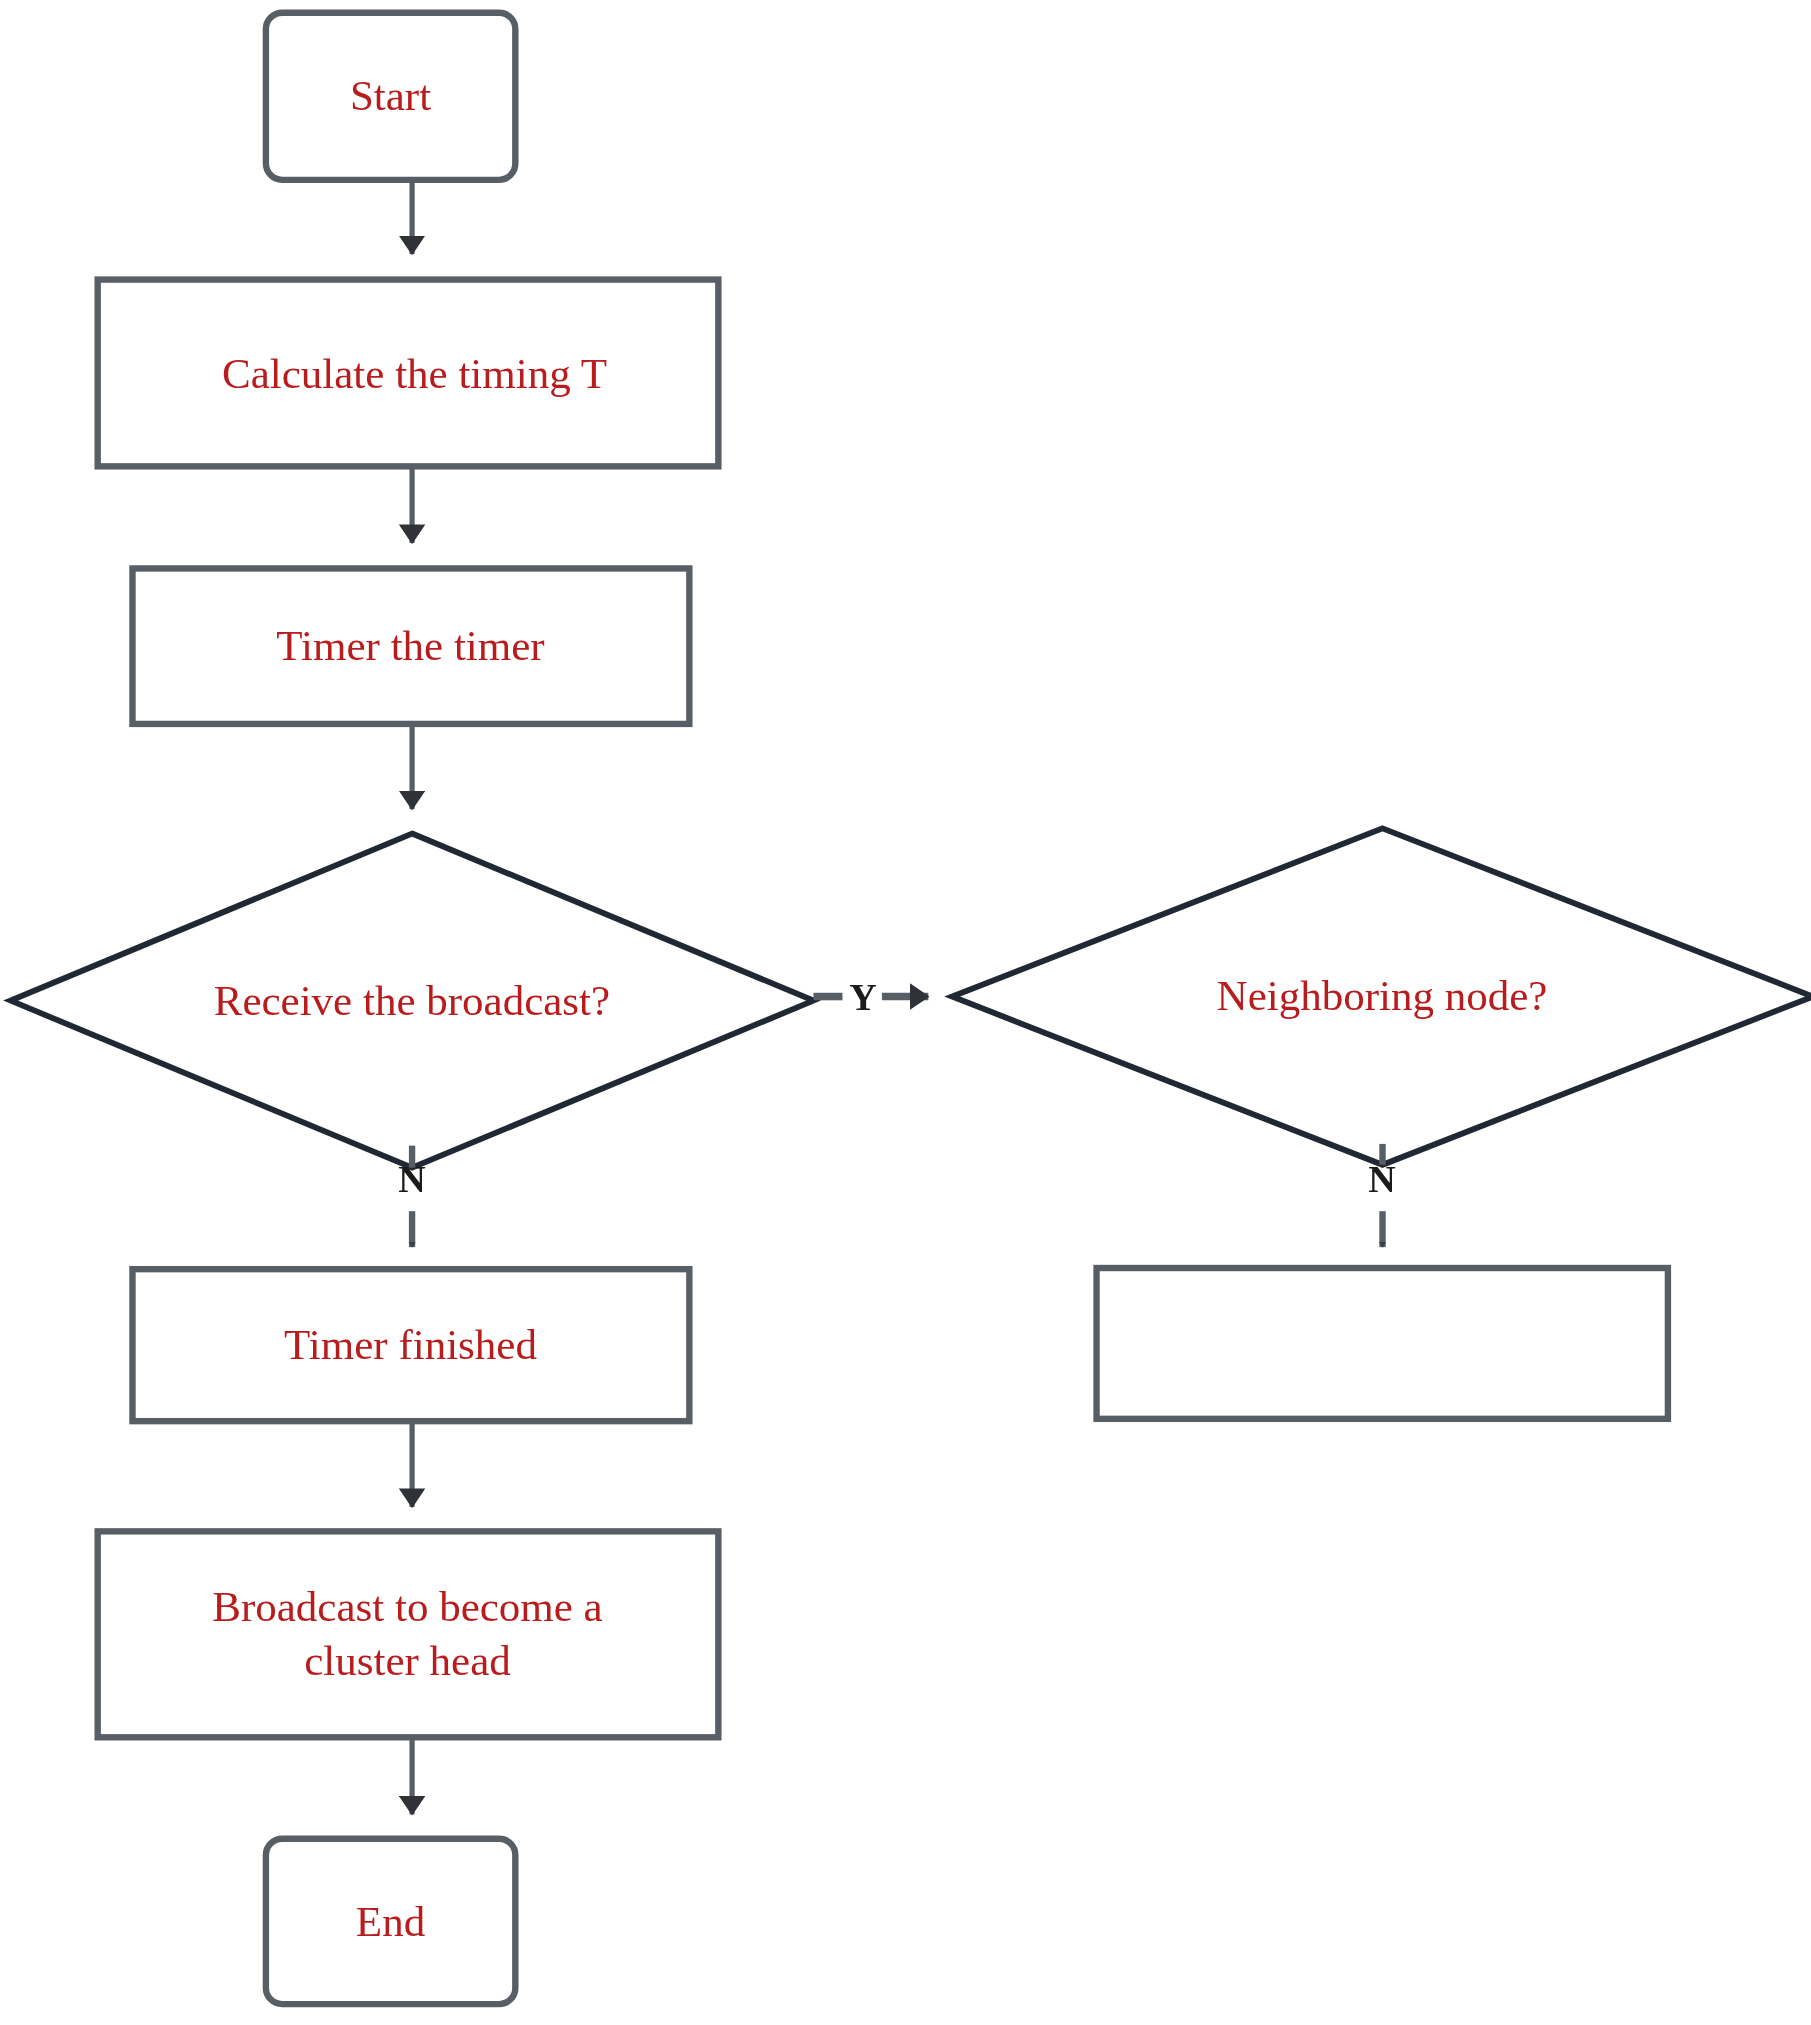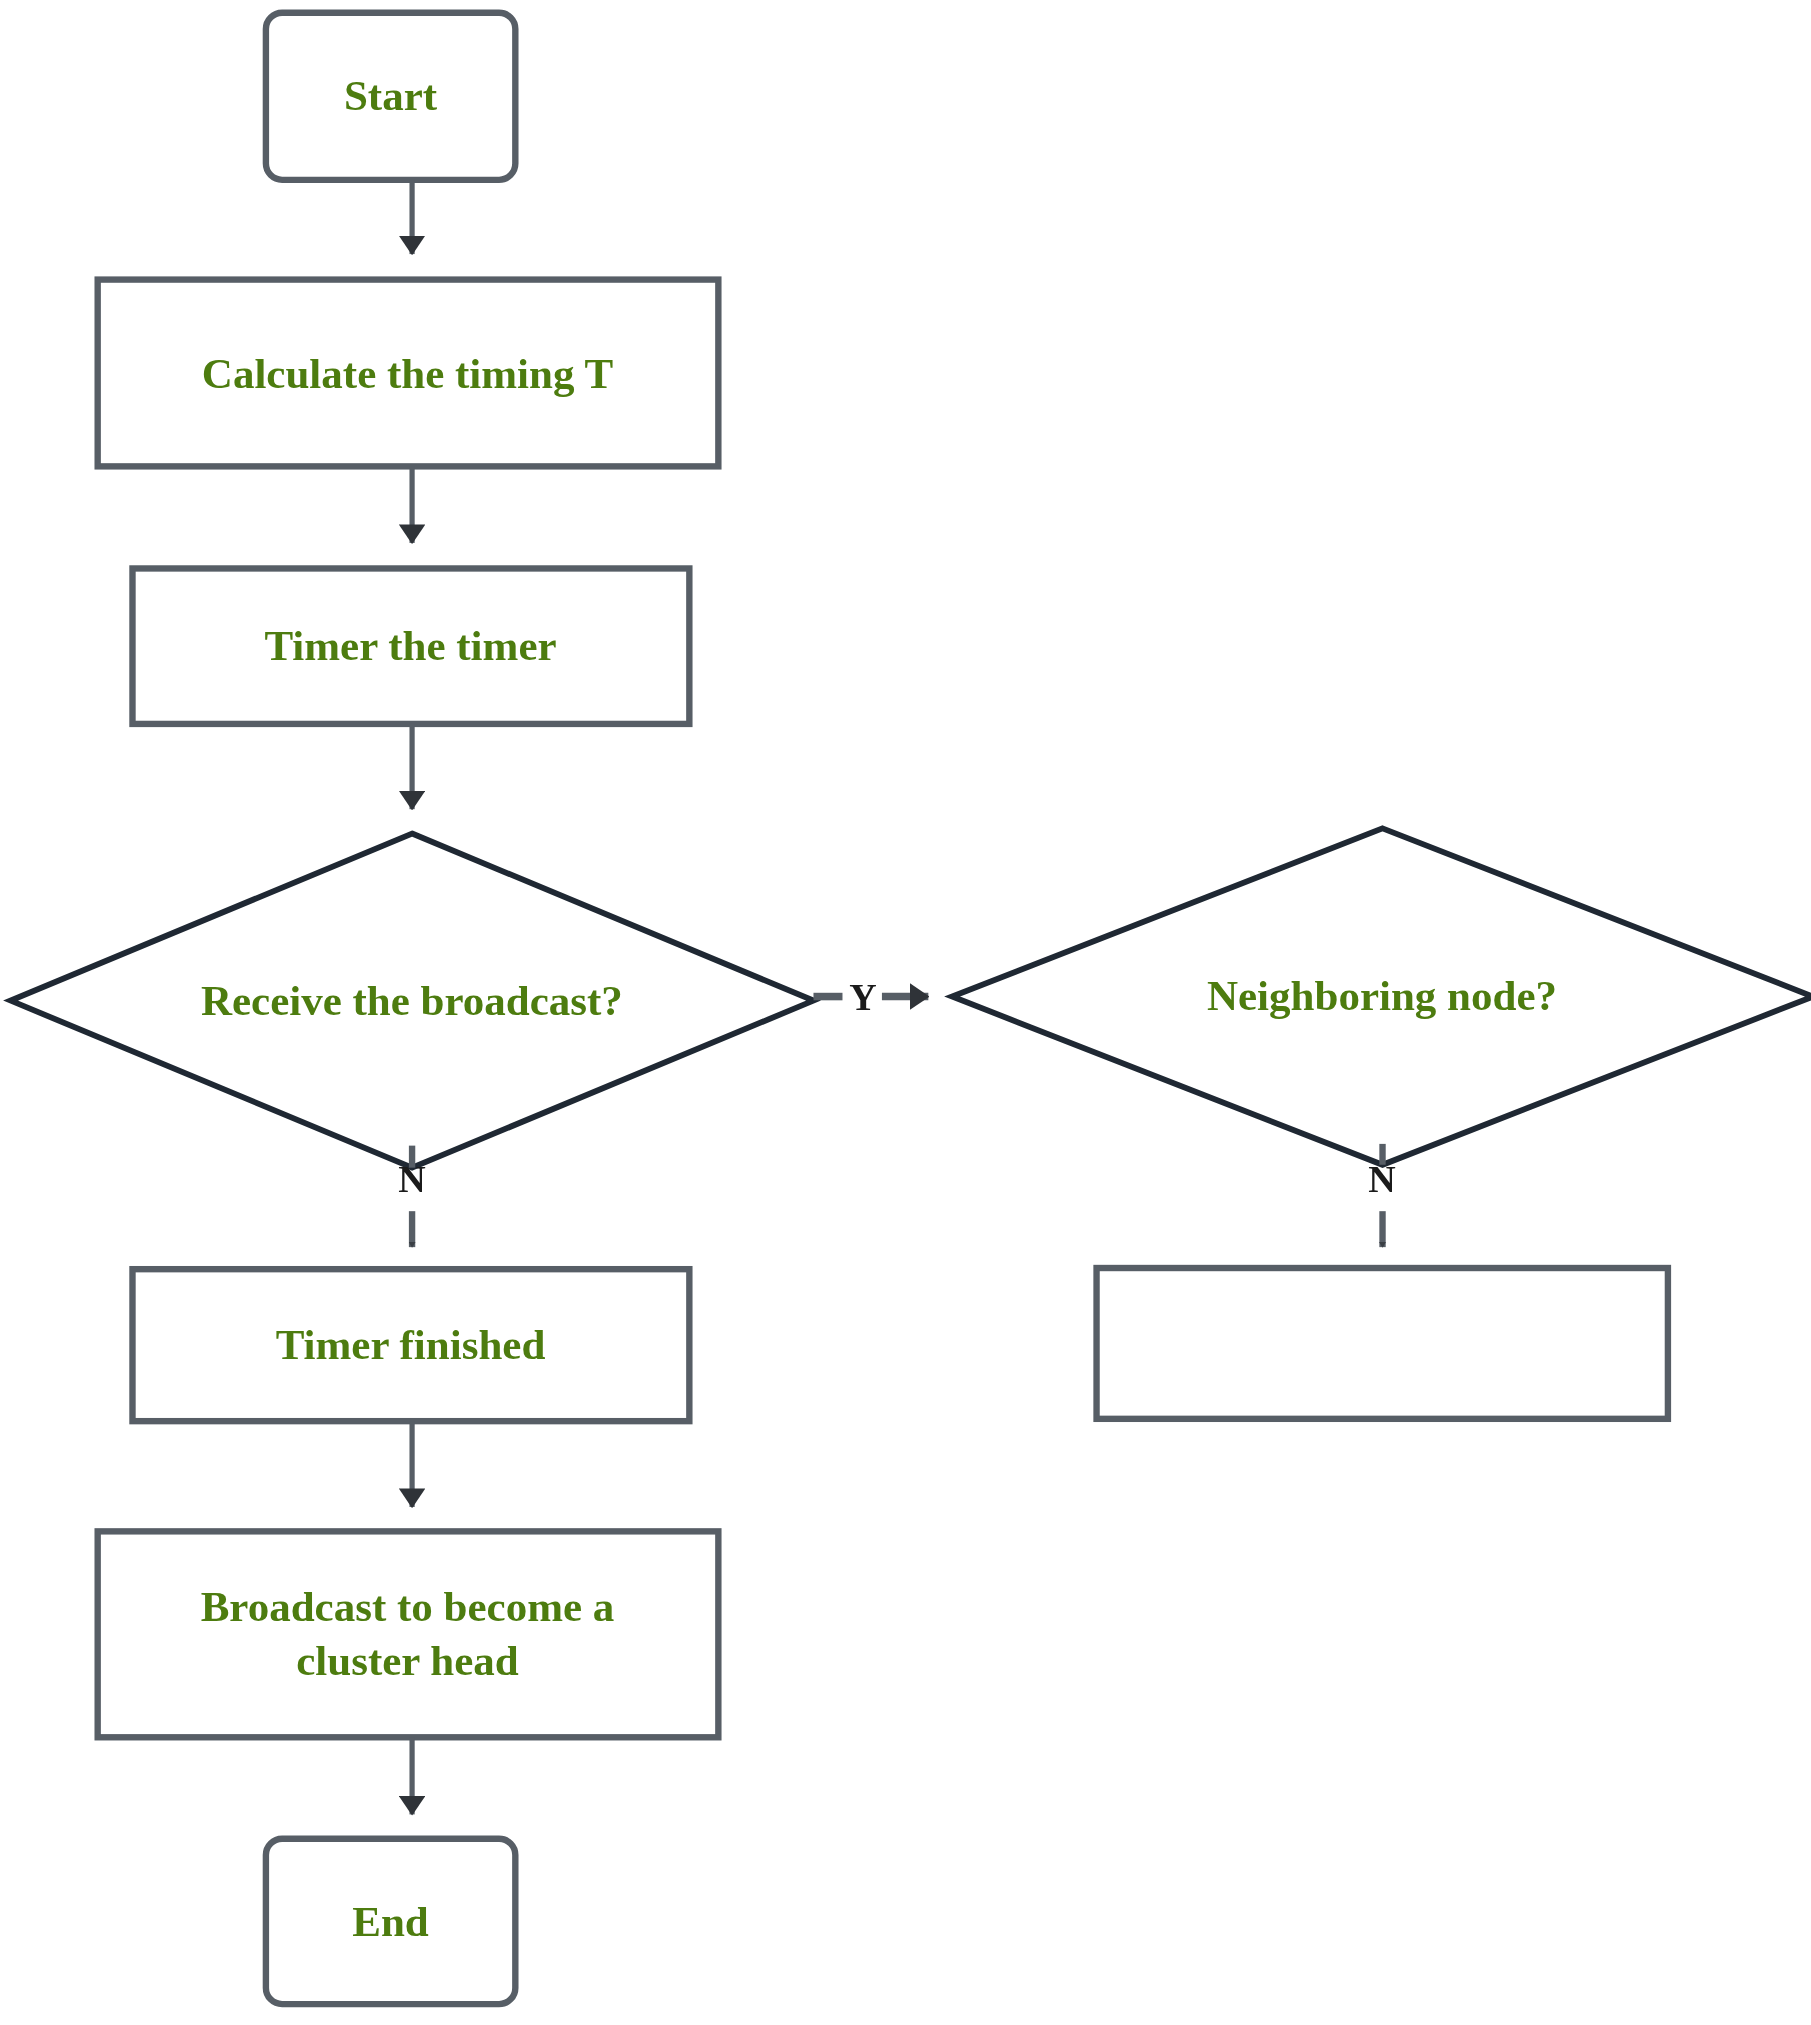--- a/index.html
+++ b/index.html
@@ -21,22 +21,22 @@
     top: 0;
     width: 1812px;
     height: 2025px;
   }
   .node-label {
     position: absolute;
     display: flex;
     align-items: center;
     justify-content: center;
     text-align: center;
-    font-weight: bold;
-    color: #4d7c0f;
+    font-weight: normal;
+    color: #b91c1c;
     font-size: 43px;
     line-height: 1.25;
     letter-spacing: 0px;
     pointer-events: none;
     white-space: pre-line;
   }
   .edge-label {
     position: absolute;
     font-weight: bold;
     color: #1b1b1b;
@@ -96,21 +96,21 @@
     <line x1="2383" y1="2008" x2="2383" y2="1972" stroke="#575e66" stroke-width="11"></line>
     <line x1="2383" y1="2088" x2="2383" y2="2150" stroke="#575e66" stroke-width="11" marker-end="url(#arrowhead)"></line>
 
     <line x1="710" y1="2450" x2="710" y2="2598" stroke="#575e66" stroke-width="9" marker-end="url(#arrowhead-big)"></line>
 
     <line x1="710" y1="2995" x2="710" y2="3128" stroke="#575e66" stroke-width="9" marker-end="url(#arrowhead-big)"></line>
   </svg>
 
   <div class="node-label" style="left:266px; top:12.8px; width:249px; height:167px;">Start</div>
 
-  <div class="node-label" style="left:97px; top:280px; width:621px; height:187px;">Calculate the timing T</div>
+  <div class="node-label" style="left:104px; top:280px; width:621px; height:187px;">Calculate the timing T</div>
 
   <div class="node-label" style="left:132px; top:568px; width:557px; height:155px;">Timer the timer</div>
 
   <div class="node-label" style="left:10.4px; top:834px; width:803px; height:334px;">Receive the broadcast?</div>
 
   <div class="node-label" style="left:952px; top:828px; width:860px; height:336px;">Neighboring node?</div>
 
   <div class="node-label" style="left:132px; top:1269px; width:557px; height:152px;">Timer finished</div>
 
 

